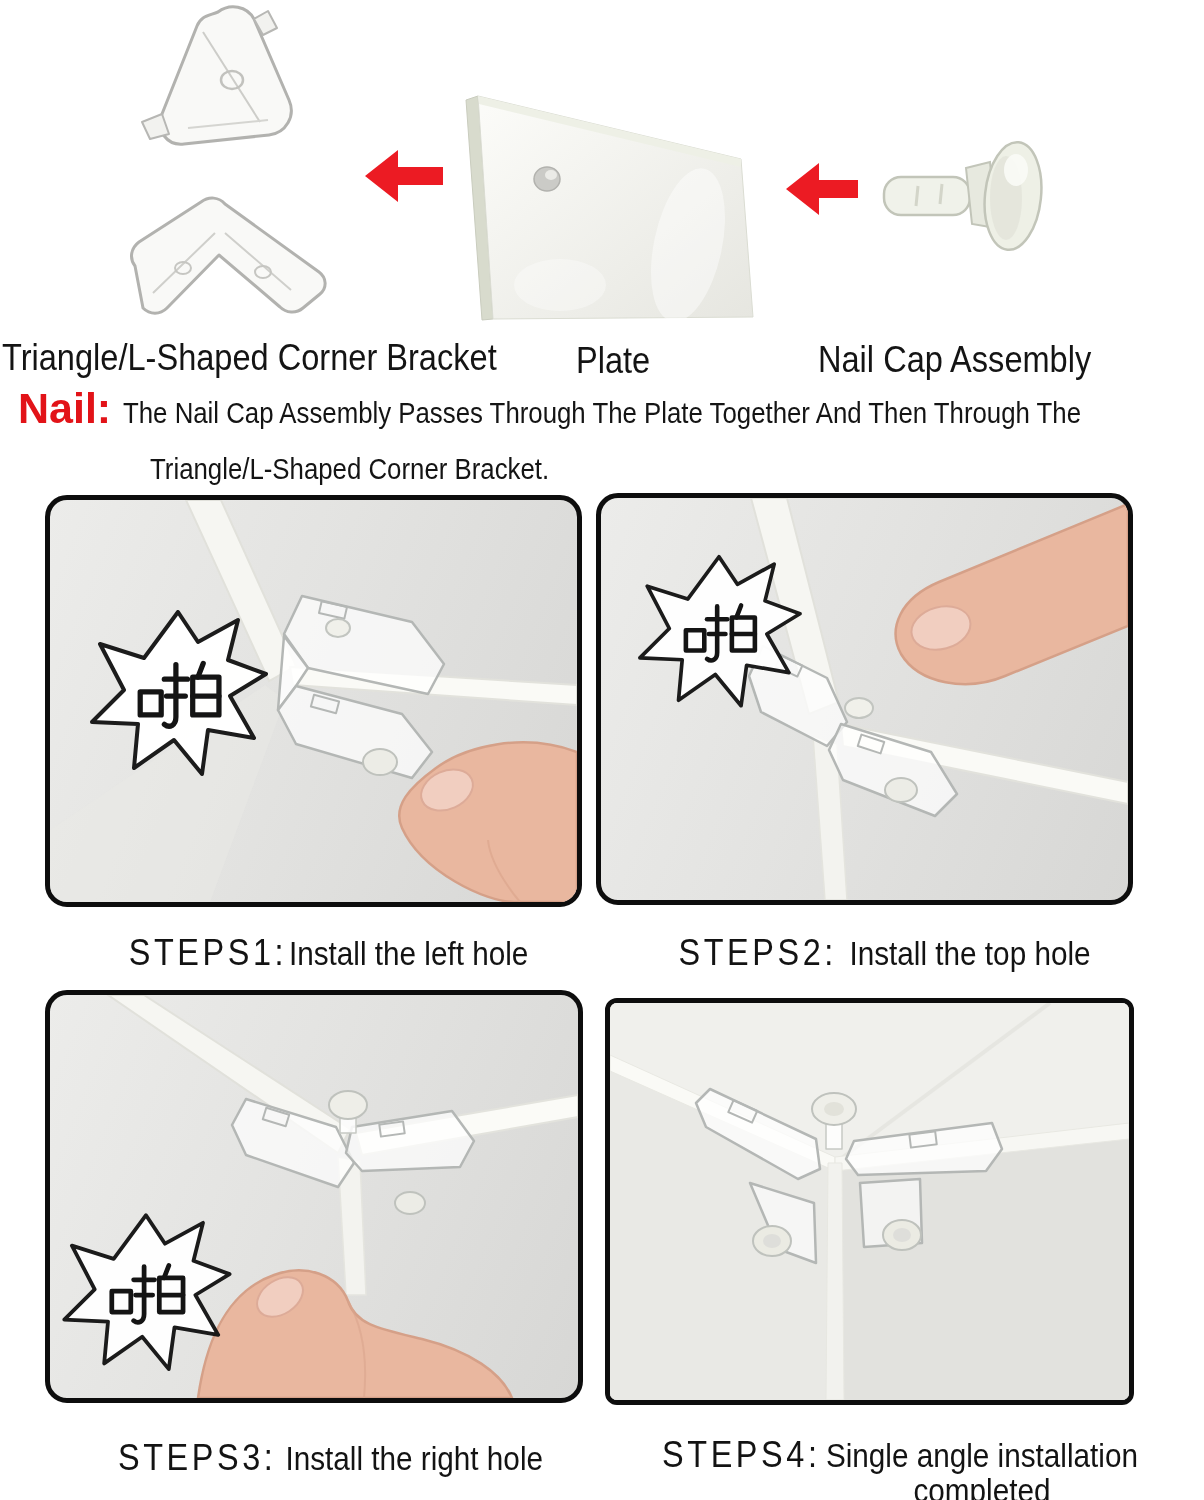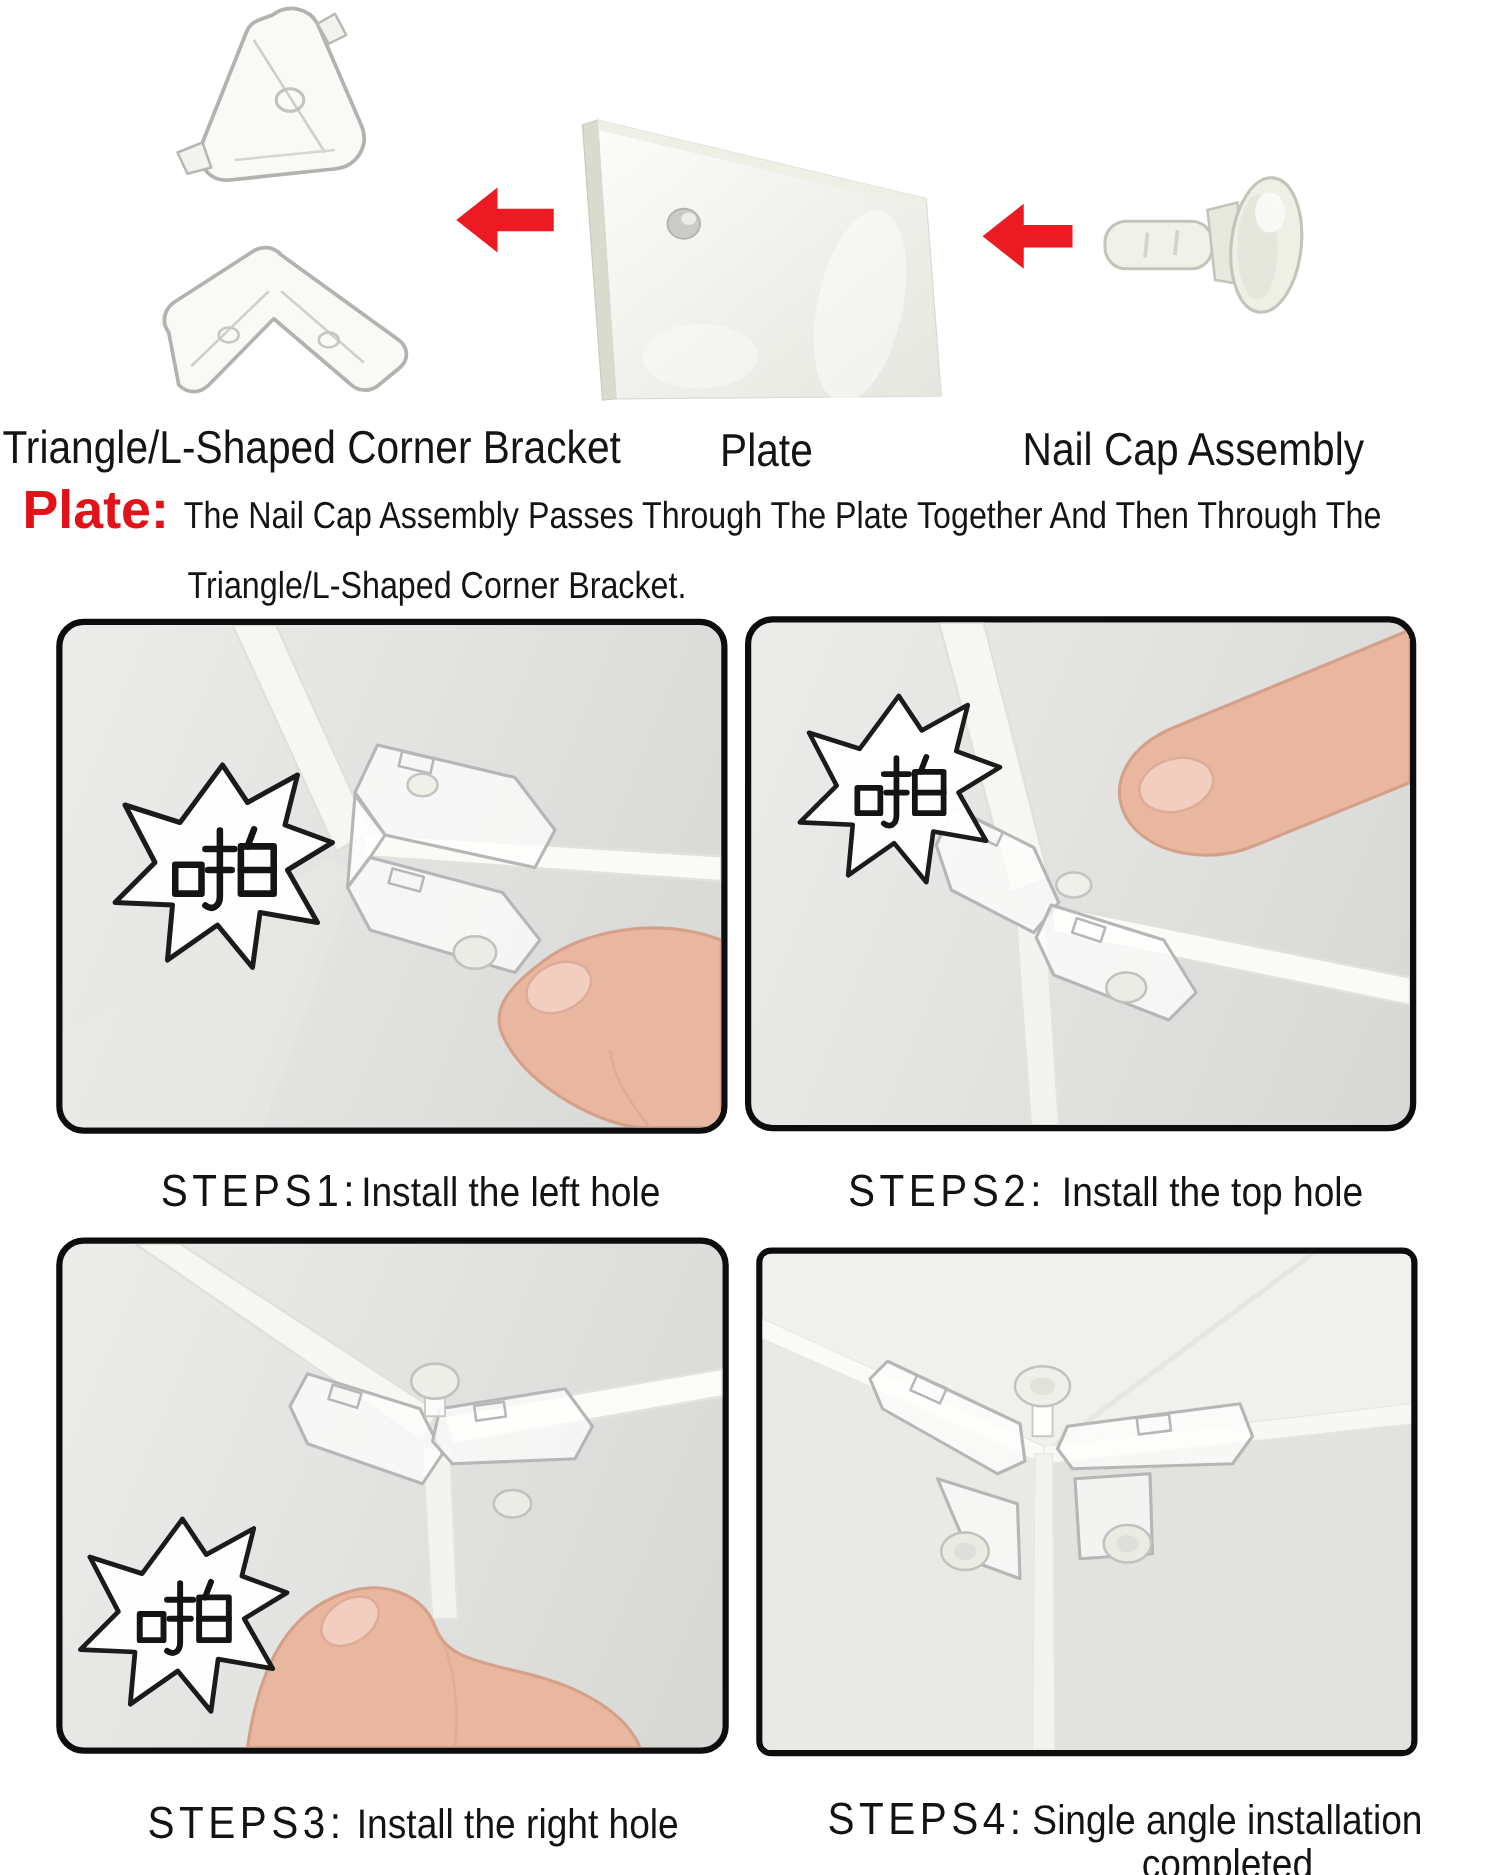--- a/index.html
+++ b/index.html
@@ -78,21 +78,21 @@
       <ellipse cx="1006" cy="198" rx="16" ry="42" fill="#e2e4d9" opacity="0.8"></ellipse>
       <ellipse cx="1016" cy="170" rx="12" ry="16" fill="#fafbf6" opacity="0.9"></ellipse>
     </g>
   </svg>
 
   <div class="part-label" style="left:2px;top:337px;">Triangle/L-Shaped Corner Bracket</div>
   <div class="part-label" style="left:576px;top:340px;">Plate</div>
   <div class="part-label" style="left:818px;top:339px;">Nail Cap Assembly</div>
 
   <div class="note-row">
-    <span class="note-label">Plate:</span>
+    <span class="note-label">Nail:</span>
     <span class="note-line1">The Nail Cap Assembly Passes Through The Plate Together And Then Through The</span>
   </div>
   <div class="note-line2">Triangle/L-Shaped Corner Bracket.</div>
 
   <div class="photo" style="left:45px;top:495px;width:537px;height:412px;">
     <svg viewBox="0 0 527 402">
       <polygon points="0,402 0,330 215,185 235,200 160,402" fill="#e9e9e6" opacity="0.5"></polygon>
       <polygon points="136,0 171,0 246,166 219,181" fill="#f6f6f2" stroke="#e1e1db" stroke-width="2"></polygon>
       <polygon points="240,167 527,185 527,205 243,185" fill="#fafaf6" stroke="#e2e2dc" stroke-width="2"></polygon>
       <g stroke="#b4b7b5" stroke-width="2.5" fill="rgba(255,255,255,0.7)" stroke-linejoin="round">

